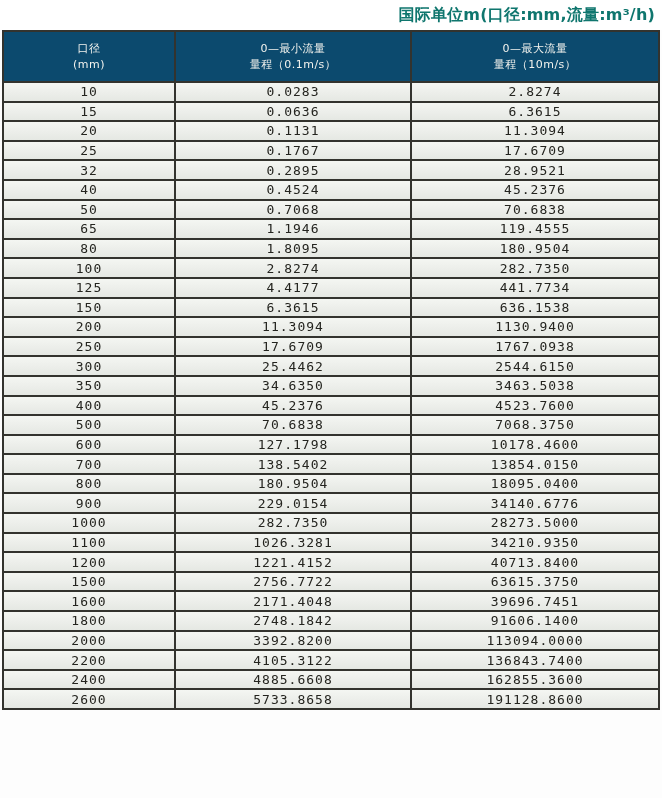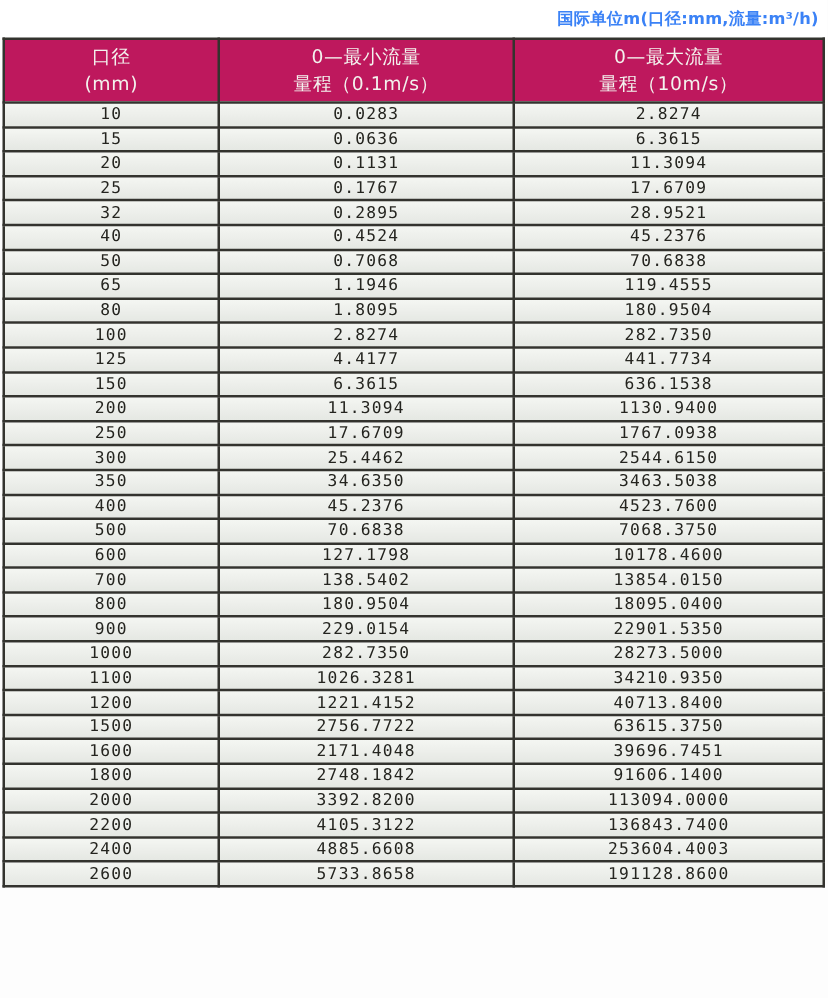--- a/index.html
+++ b/index.html
@@ -14,45 +14,45 @@
   .title-bar {
     height: 30px;
     display: flex;
     align-items: center;
     justify-content: flex-end;
     padding-right: 7px;
     box-sizing: border-box;
     background: #ffffff;
   }
   .title-bar .title-text {
-    font-size: 13px;
+    font-size: 16px;
     font-weight: bold;
-    color: #3b82f6;
+    color: #0f766e;
     letter-spacing: 0.2px;
     white-space: nowrap;
   }
   table.flow-table {
     border-collapse: collapse;
     table-layout: fixed;
     width: 656px;
     margin: 0 3px 0 2px;
   }
   .flow-table th, .flow-table td {
     border: 2px solid #33332e;
     text-align: center;
     vertical-align: middle;
     padding: 0;
     overflow: hidden;
     white-space: nowrap;
   }
   .flow-table thead th {
-    background: #be185d;
+    background: #0c4a6e;
     color: #f3f3ee;
     font-weight: normal;
-    font-size: 15px;
+    font-size: 11px;
     height: 49px;
     line-height: 1.45;
     letter-spacing: 0.5px;
   }
   .flow-table tbody td {
     background: linear-gradient(180deg, #f4f6f2 0%, #eceeea 55%, #e5e8e3 100%);
     color: #24241f;
     height: 17.6px;
     font-family: "DejaVu Sans Mono", monospace;
     font-size: 13px;
@@ -194,21 +194,21 @@
         <td>13854.0150</td>
       </tr>
       <tr>
         <td>800</td>
         <td>180.9504</td>
         <td>18095.0400</td>
       </tr>
       <tr>
         <td>900</td>
         <td>229.0154</td>
-        <td>22901.5350</td>
+        <td>34140.6776</td>
       </tr>
       <tr>
         <td>1000</td>
         <td>282.7350</td>
         <td>28273.5000</td>
       </tr>
       <tr>
         <td>1100</td>
         <td>1026.3281</td>
         <td>34210.9350</td>
@@ -239,21 +239,21 @@
         <td>113094.0000</td>
       </tr>
       <tr>
         <td>2200</td>
         <td>4105.3122</td>
         <td>136843.7400</td>
       </tr>
       <tr>
         <td>2400</td>
         <td>4885.6608</td>
-        <td>253604.4003</td>
+        <td>162855.3600</td>
       </tr>
       <tr>
         <td>2600</td>
         <td>5733.8658</td>
         <td>191128.8600</td>
       </tr>
     </tbody>
 </table>
 
 </body></html>

